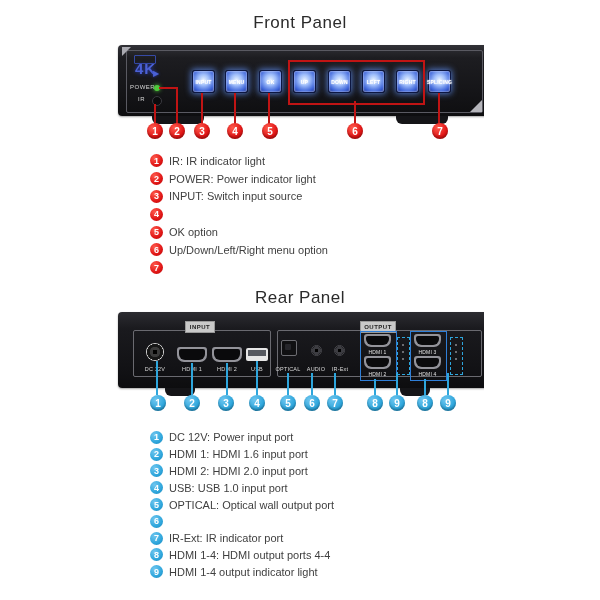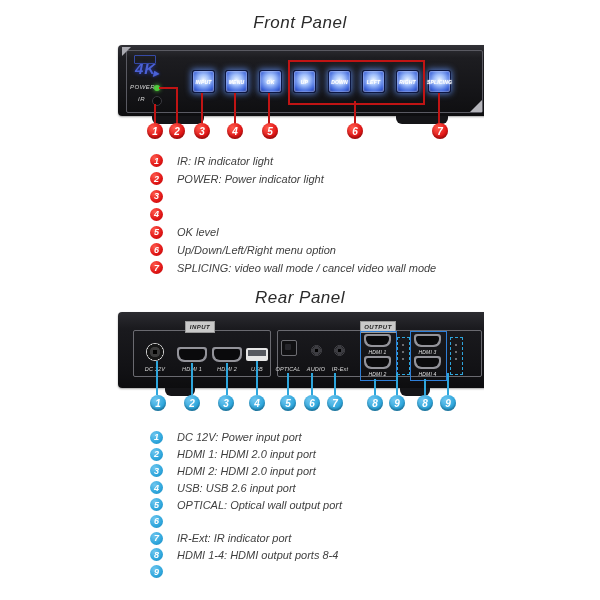--- a/index.html
+++ b/index.html
@@ -1,17 +1,17 @@
 <!DOCTYPE html>
 <html><head>
 <meta charset="utf-8">
 <style>
   html,body{margin:0;padding:0;}
   body{width:600px;height:600px;background:#ffffff;font-family:"Liberation Sans",sans-serif;}
-  #canvas{position:relative;width:484px;height:600px;background:#fff;overflow:hidden;font-style:italic;}
+  #canvas{position:relative;width:484px;height:600px;background:#fff;overflow:hidden;}
   .section-title{position:absolute;left:0;width:600px;text-align:center;font-size:17px;color:#2b2b2b;letter-spacing:.5px;}
 
   
   .chassis{position:absolute;left:118px;width:371px;background:linear-gradient(180deg,#323237 0%,#1d1d21 18%,#141417 70%,#0e0e10 100%);border-radius:4px;box-shadow:0 1px 2px rgba(0,0,0,.35);}
   .chassis-front{top:45px;height:71px;}
   .chassis-rear{top:312px;height:76px;background:linear-gradient(180deg,#2c2c31 0%,#1a1a1e 22%,#121215 75%,#0d0d0f 100%);}
   .inner-frame{position:absolute;border:1px solid #5a5a62;border-radius:2px;}
   .foot{position:absolute;height:8px;background:#151518;border-radius:0 0 6px 6px;}
   .tri-tl{position:absolute;width:0;height:0;border-top:9px solid #aaaab1;border-right:9px solid transparent;}
   .tri-br{position:absolute;width:0;height:0;border-bottom:12px solid #b5b5bb;border-left:12px solid transparent;}
@@ -33,21 +33,21 @@
   .line-red{background:#c01414;}
   .line-blue{background:#2ea6dc;}
   .hline{position:absolute;height:2px;background:#c01414;}
 
   
   .legend{position:absolute;left:150px;display:flex;flex-direction:column;}
   .legend-row{display:flex;align-items:center;}
   .legend-row-front{height:17.8px;}
   .legend-row-rear{height:16.8px;}
   .ln{width:13px;height:13px;border-radius:50%;color:#fff;font-size:9px;font-weight:bold;display:flex;align-items:center;justify-content:center;flex:0 0 13px;}
-  .legend-text{margin-left:14px;font-size:11px;color:#3f3f3f;white-space:nowrap;}
+  .legend-text{margin-left:6px;font-size:11px;color:#3f3f3f;white-space:nowrap;}
 
   
   .sec-label{position:absolute;top:321px;height:10px;background:#c9c9c9;color:#222;font-size:6px;font-weight:bold;display:flex;align-items:center;justify-content:center;letter-spacing:.5px;border:1px solid #9a9a9a;}
   .dc-jack{position:absolute;left:146px;top:343px;width:18px;height:18px;border-radius:50%;background:radial-gradient(circle,#000 0 18%,#3a3a3a 19% 40%,#161616 41% 62%,#d6d6d6 63% 100%);}
   .hdmi{position:absolute;width:30px;height:15px;background:#93939a;border-radius:3px 3px 7px 7px;}
   .hdmi::after{content:"";position:absolute;left:2px;right:2px;top:2px;bottom:2px;background:#0a0a0c;border-radius:2px 2px 6px 6px;}
   .hdmi-out{width:27px;height:13px;}
   .usb{position:absolute;left:246px;top:348px;width:22px;height:13px;background:#e6e6e6;border-radius:2px;}
   .usb::after{content:"";position:absolute;left:2px;right:2px;top:2px;bottom:5px;background:#55585f;}
   .optical{position:absolute;left:281px;top:340px;width:14px;height:14px;background:#101012;border:1px solid #6d6d72;border-radius:2px;}
@@ -114,35 +114,35 @@
     <div class="legend-row legend-row-front">
       <span class="ln co-red">1</span>
       <span class="legend-text">IR: IR indicator light</span>
     </div>
     <div class="legend-row legend-row-front">
       <span class="ln co-red">2</span>
       <span class="legend-text">POWER: Power indicator light</span>
     </div>
     <div class="legend-row legend-row-front">
       <span class="ln co-red">3</span>
+      <span class="legend-text">INPUT: Switch input source</span>
     </div>
     <div class="legend-row legend-row-front">
       <span class="ln co-red">4</span>
     </div>
     <div class="legend-row legend-row-front">
       <span class="ln co-red">5</span>
-      <span class="legend-text">OK level</span>
+      <span class="legend-text">OK option</span>
     </div>
     <div class="legend-row legend-row-front">
       <span class="ln co-red">6</span>
       <span class="legend-text">Up/Down/Left/Right menu option</span>
     </div>
     <div class="legend-row legend-row-front">
       <span class="ln co-red">7</span>
-      <span class="legend-text">SPLICING: video wall mode / cancel video wall mode</span>
     </div>
   </div>
 
   <div class="section-title" style="top:288px;">Rear Panel</div>
 
   <div class="chassis chassis-rear">
     <div class="inner-frame" style="left:15px;top:18px;width:136px;height:45px;border-color:#6a6a70;"></div>
     <div class="inner-frame" style="left:159px;top:18px;width:203px;height:45px;border-color:#6a6a70;"></div>
   </div>
   <div class="foot" style="left:165px;top:388px;width:30px;"></div>
@@ -211,43 +211,44 @@
   <div class="co co-blue" style="left:417px;top:395px;">8</div>
   <div class="co co-blue" style="left:440px;top:395px;">9</div>
 
   <div class="legend" style="top:429px;">
     <div class="legend-row legend-row-rear">
       <span class="ln co-blue">1</span>
       <span class="legend-text">DC 12V: Power input port</span>
     </div>
     <div class="legend-row legend-row-rear">
       <span class="ln co-blue">2</span>
-      <span class="legend-text">HDMI 1: HDMI 2.0 input port</span>
+      <span class="legend-text">HDMI 1: HDMI 1.6 input port</span>
     </div>
     <div class="legend-row legend-row-rear">
       <span class="ln co-blue">3</span>
       <span class="legend-text">HDMI 2: HDMI 2.0 input port</span>
     </div>
     <div class="legend-row legend-row-rear">
       <span class="ln co-blue">4</span>
-      <span class="legend-text">USB: USB 2.6 input port</span>
+      <span class="legend-text">USB: USB 1.0 input port</span>
     </div>
     <div class="legend-row legend-row-rear">
       <span class="ln co-blue">5</span>
       <span class="legend-text">OPTICAL: Optical wall output port</span>
     </div>
     <div class="legend-row legend-row-rear">
       <span class="ln co-blue">6</span>
     </div>
     <div class="legend-row legend-row-rear">
       <span class="ln co-blue">7</span>
       <span class="legend-text">IR-Ext: IR indicator port</span>
     </div>
     <div class="legend-row legend-row-rear">
       <span class="ln co-blue">8</span>
-      <span class="legend-text">HDMI 1-4: HDMI output ports 8-4</span>
+      <span class="legend-text">HDMI 1-4: HDMI output ports 4-4</span>
     </div>
     <div class="legend-row legend-row-rear">
       <span class="ln co-blue">9</span>
+      <span class="legend-text">HDMI 1-4 output indicator light</span>
     </div>
   </div>
 
 </div>
 
 </body></html>

